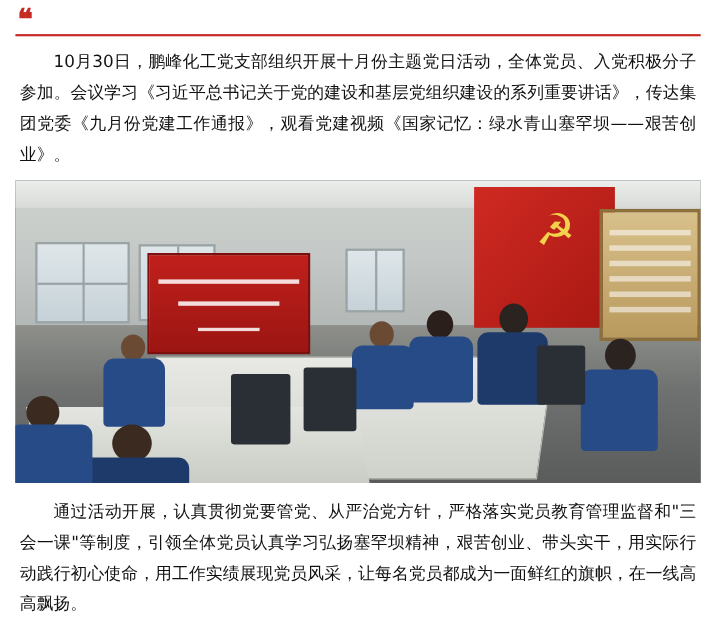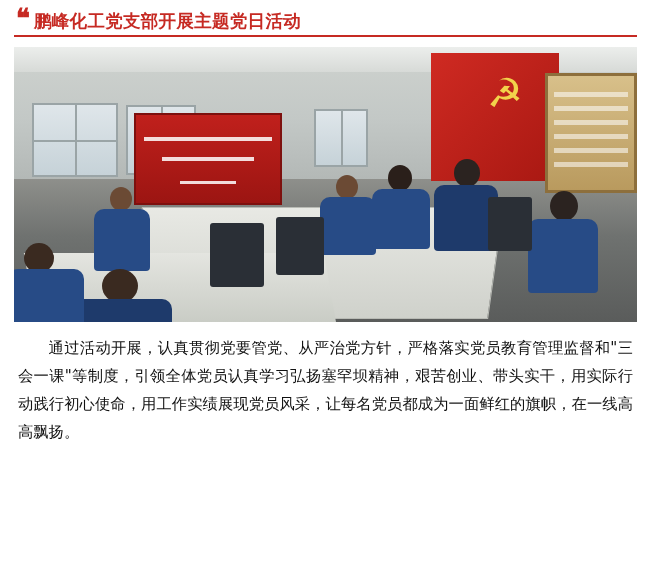--- a/index.html
+++ b/index.html
@@ -158,24 +158,24 @@
     position:absolute;background:#2a2f36;border-radius:3px;
   }
 </style>
 </head>
 <body>
 
 <div class="page">
 
   <div class="title-row">
     <span class="quote-mark">❝</span>
-    <div class="doc-title">鹏峰化工党支部开展主题党日活动</div>
   </div>
   <div class="title-underline"></div>
 
+  <div class="para first">10月30日，鹏峰化工党支部组织开展十月份主题党日活动，全体党员、入党积极分子参加。会议学习《习近平总书记关于党的建设和基层党组织建设的系列重要讲话》，传达集团党委《九月份党建工作通报》，观看党建视频《国家记忆：绿水青山塞罕坝——艰苦创业》。</div>
 
   <div class="photo-wrap">
     <div class="photo">
       <div class="bg-wall"></div>
       <div class="ceiling"></div>
       <div class="bg-floor"></div>
 
       <div class="window w1">
         <div class="win-mullion" style="left:50%;top:0;width:2px;height:100%;"></div>
         <div class="win-mullion" style="left:0;top:50%;width:100%;height:2px;"></div>

